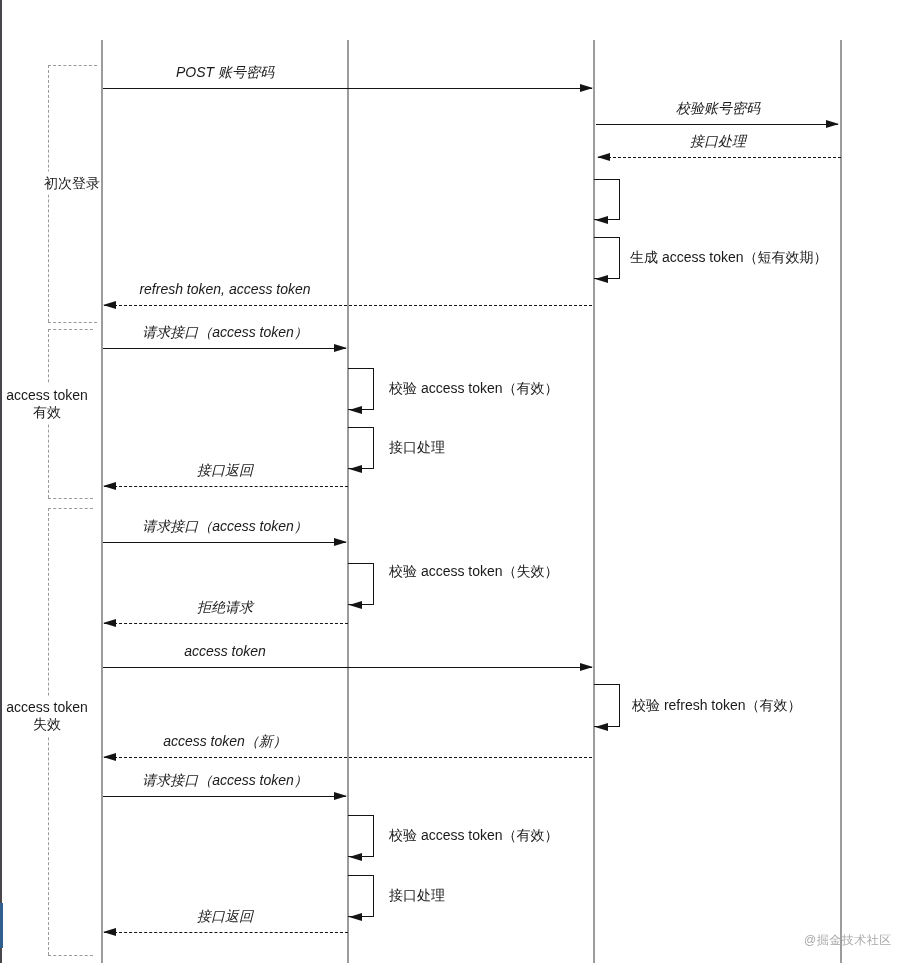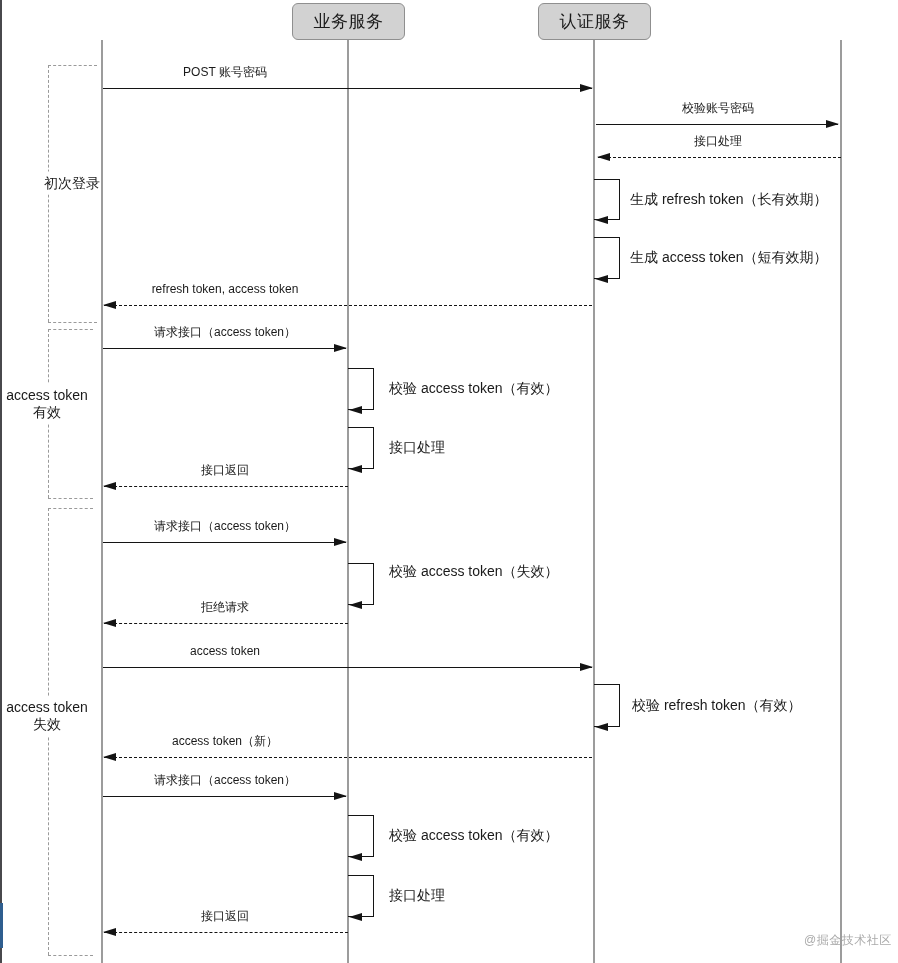--- a/index.html
+++ b/index.html
@@ -17,22 +17,22 @@
     font-size: 17px; letter-spacing: .5px; z-index: 10;
   }
   .msg-line { position: absolute; height: 0; z-index: 5; }
   .msg-line.solid  { border-top: 1.5px solid  var(--line, #141414); }
   .msg-line.dashed { border-top: 1.5px dashed var(--line, #141414); }
   .ah { position: absolute; width: 0; height: 0;
         border-top: 4.5px solid transparent; border-bottom: 4.5px solid transparent; }
   .ah.r { right: -1px; top: -5.2px; border-left:  13px solid var(--line, #141414); }
   .ah.l { left:  -1px; top: -5.2px; border-right: 13px solid var(--line, #141414); }
   .msg-label {
-    position: absolute; font-size: 12px; white-space: nowrap;
-    transform: translateX(-50%); line-height: 17px; z-index: 6;
+    position: absolute; font-size: 14px; white-space: nowrap;
+    transform: translateX(-50%); line-height: 17px; z-index: 6; font-style: italic;
   }
   .self-loop {
     position: absolute; width: 26px; z-index: 5;
     border: 1.5px solid var(--line, #141414); border-left: none;
   }
   .self-loop .ah.l { left: 1px; top: auto; bottom: -5.2px; }
   .self-label {
     position: absolute; font-size: 14px; white-space: nowrap;
     transform: translateY(-50%); z-index: 6;
   }
@@ -89,21 +89,20 @@
       <div class="ah r"></div>
     </div>
     <div class="msg-label" style="left: 718px; top: 100px;">校验账号密码</div>
     <div class="msg-line dashed" style="left: 598px; top: 157px; width: 243px;">
       <div class="ah l"></div>
     </div>
     <div class="msg-label" style="left: 718px; top: 133px;">接口处理</div>
     <div class="self-loop" style="left: 594px; top: 179px; height: 41px;">
       <div class="ah l"></div>
     </div>
-    <div class="self-label" style="left: 630px; top: 199.5px;">生成 refresh token（长有效期）</div>
     <div class="self-loop" style="left: 594px; top: 237px; height: 42px;">
       <div class="ah l"></div>
     </div>
     <div class="self-label" style="left: 630px; top: 258px;">生成 access token（短有效期）</div>
     <div class="msg-line dashed" style="left: 104px; top: 305px; width: 488px;">
       <div class="ah l"></div>
     </div>
     <div class="msg-label" style="left: 225px; top: 281px;">refresh token, access token</div>
     <div class="msg-line solid" style="left: 103px; top: 348px; width: 243px;">
       <div class="ah r"></div>
@@ -154,19 +153,13 @@
     </div>
     <div class="self-label" style="left: 389px; top: 836px;">校验 access token（有效）</div>
     <div class="self-loop" style="left: 348px; top: 875px; height: 42px;">
       <div class="ah l"></div>
     </div>
     <div class="self-label" style="left: 389px; top: 896px;">接口处理</div>
     <div class="msg-line dashed" style="left: 104px; top: 932px; width: 244px;">
       <div class="ah l"></div>
     </div>
     <div class="msg-label" style="left: 225px; top: 908px;">接口返回</div>
-    <div class="actor-box" style="left: 292px;">
-      <span>业务服务</span>
-    </div>
-    <div class="actor-box" style="left: 538px;">
-      <span>认证服务</span>
-    </div>
   </div>
 
 </body></html>

